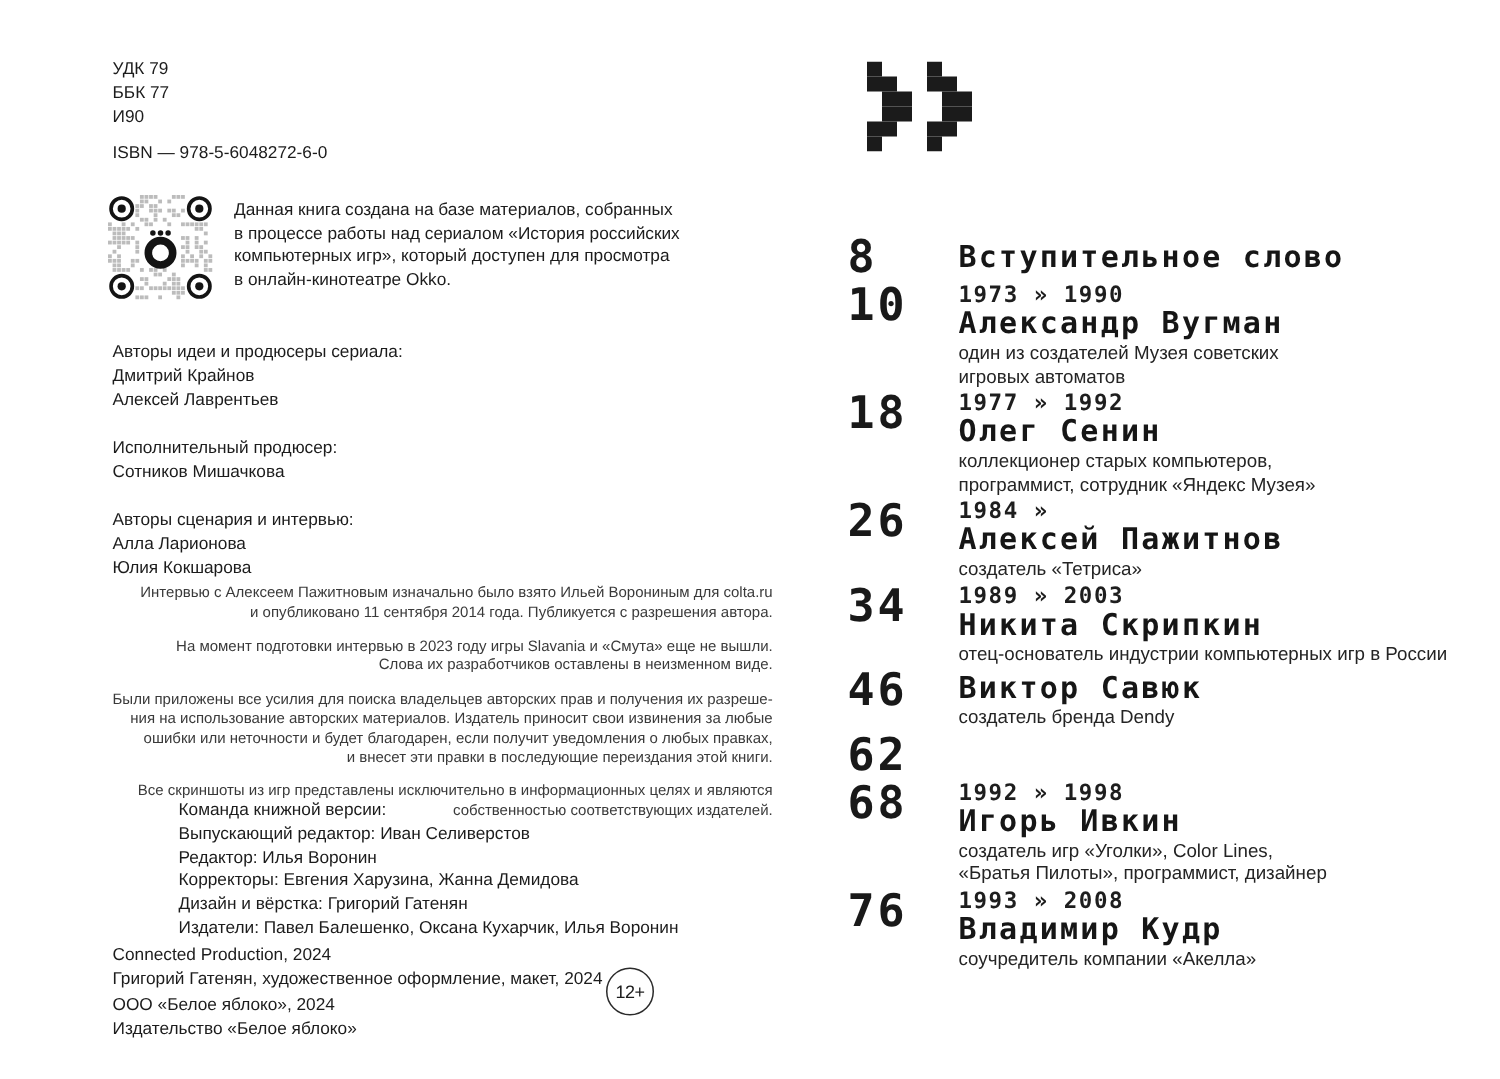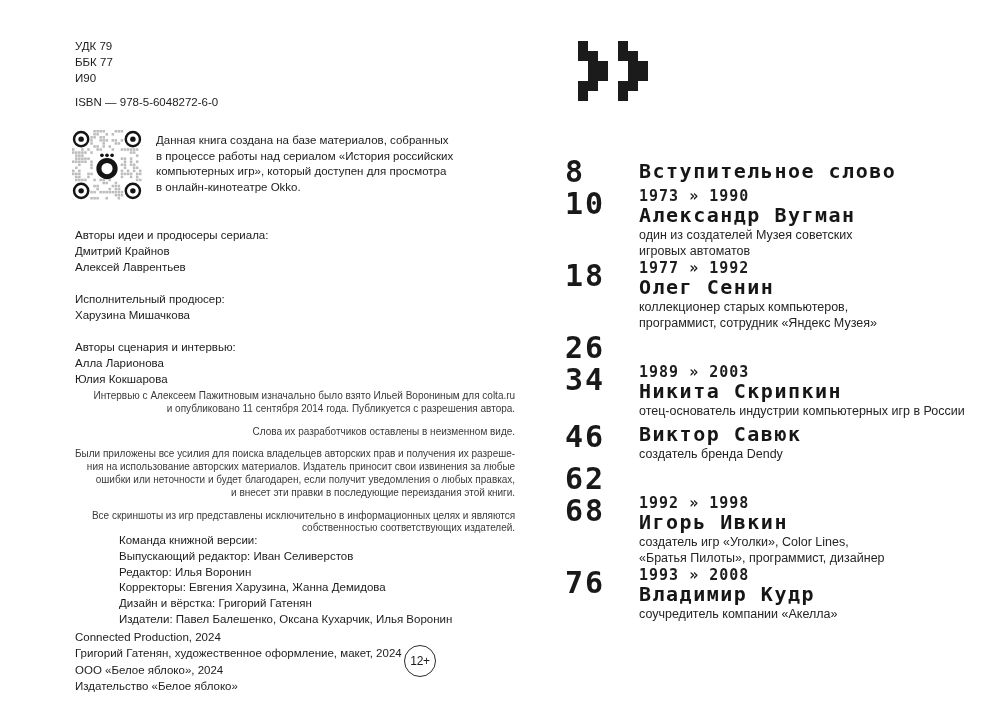--- a/index.html
+++ b/index.html
@@ -234,35 +234,36 @@
   </div>
 
 <div class="abs" id="credits">
     <div class="credit-group">
       <div class="nowrap">Авторы идеи и продюсеры сериала:</div>
       <div class="nowrap">Дмитрий Крайнов</div>
       <div class="nowrap">Алексей Лаврентьев</div>
     </div>
     <div class="credit-group">
       <div class="nowrap">Исполнительный продюсер:</div>
-      <div class="nowrap">Харузина Мишачкова</div>
+      <div class="nowrap">Сотников Мишачкова</div>
     </div>
     <div class="credit-group">
       <div class="nowrap">Авторы сценария и интервью:</div>
       <div class="nowrap">Алла Ларионова</div>
       <div class="nowrap">Юлия Кокшарова</div>
     </div>
   </div>
 
 <div class="abs" id="legal">
     <div class="legal-para">
       <div class="nowrap">Интервью с Алексеем Пажитновым изначально было взято Ильей Ворониным для colta.ru</div>
       <div class="nowrap">и опубликовано 11 сентября 2014 года. Публикуется с разрешения автора.</div>
     </div>
     <div class="legal-para">
+      <div class="nowrap">На момент подготовки интервью в 2023 году игры Slavania и «Смута» еще не вышли.</div>
       <div class="nowrap">Слова их разработчиков оставлены в неизменном виде.</div>
     </div>
     <div class="legal-para">
       <div class="nowrap">Были приложены все усилия для поиска владельцев авторских прав и получения их разреше-</div>
       <div class="nowrap">ния на использование авторских материалов. Издатель приносит свои извинения за любые</div>
       <div class="nowrap">ошибки или неточности и будет благодарен, если получит уведомления о любых правках,</div>
       <div class="nowrap">и внесет эти правки в последующие переиздания этой книги.</div>
     </div>
     <div class="legal-para">
       <div class="nowrap">Все скриншоты из игр представлены исключительно в информационных целях и являются</div>
@@ -331,20 +332,25 @@
       <div class="toc-page">18</div>
       <div class="toc-right">
         <div class="toc-years nowrap">1977 » 1992</div>
         <div class="toc-title">Олег Сенин</div>
         <div class="toc-desc nowrap">коллекционер старых компьютеров,</div>
         <div class="toc-desc nowrap">программист, сотрудник «Яндекс Музея»</div>
       </div>
     </div>
     <div class="toc-entry">
       <div class="toc-page">26</div>
+      <div class="toc-right">
+        <div class="toc-years nowrap">1984 »</div>
+        <div class="toc-title">Алексей Пажитнов</div>
+        <div class="toc-desc nowrap">создатель «Тетриса»</div>
+      </div>
     </div>
     <div class="toc-entry">
       <div class="toc-page">34</div>
       <div class="toc-right">
         <div class="toc-years nowrap">1989 » 2003</div>
         <div class="toc-title">Никита Скрипкин</div>
         <div class="toc-desc nowrap">отец-основатель индустрии компьютерных игр в России</div>
       </div>
     </div>
     <div class="toc-entry">

